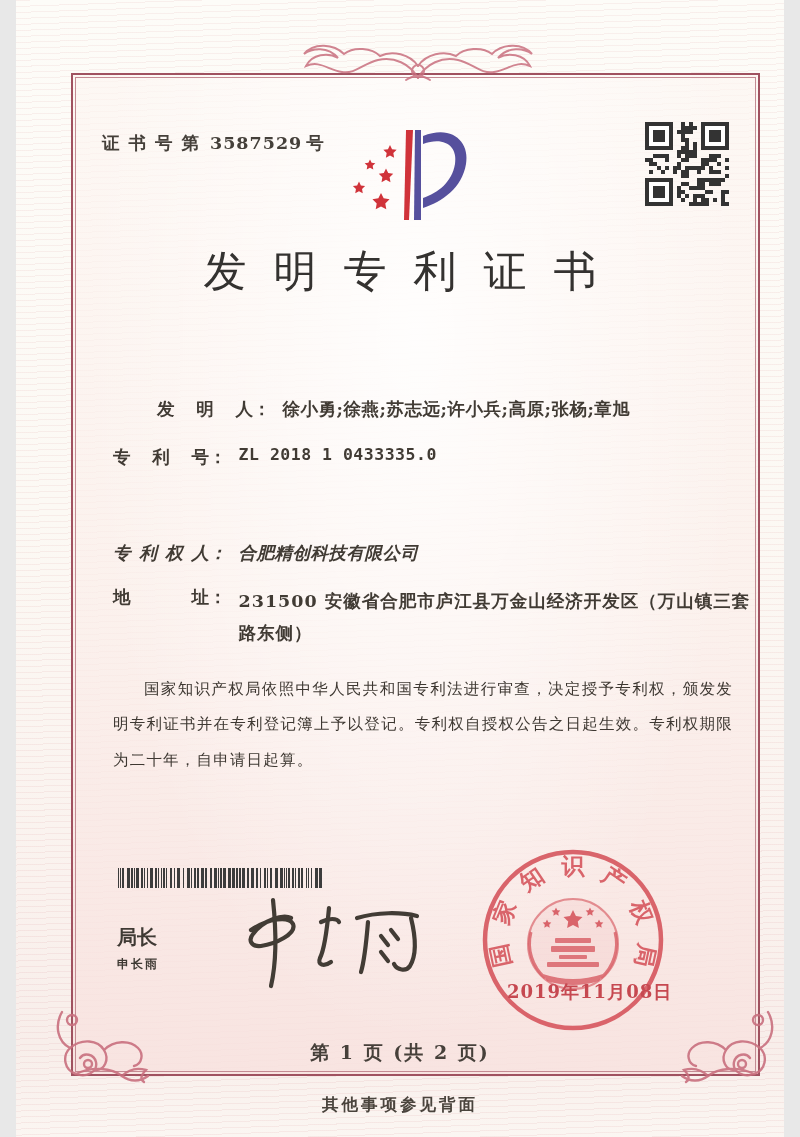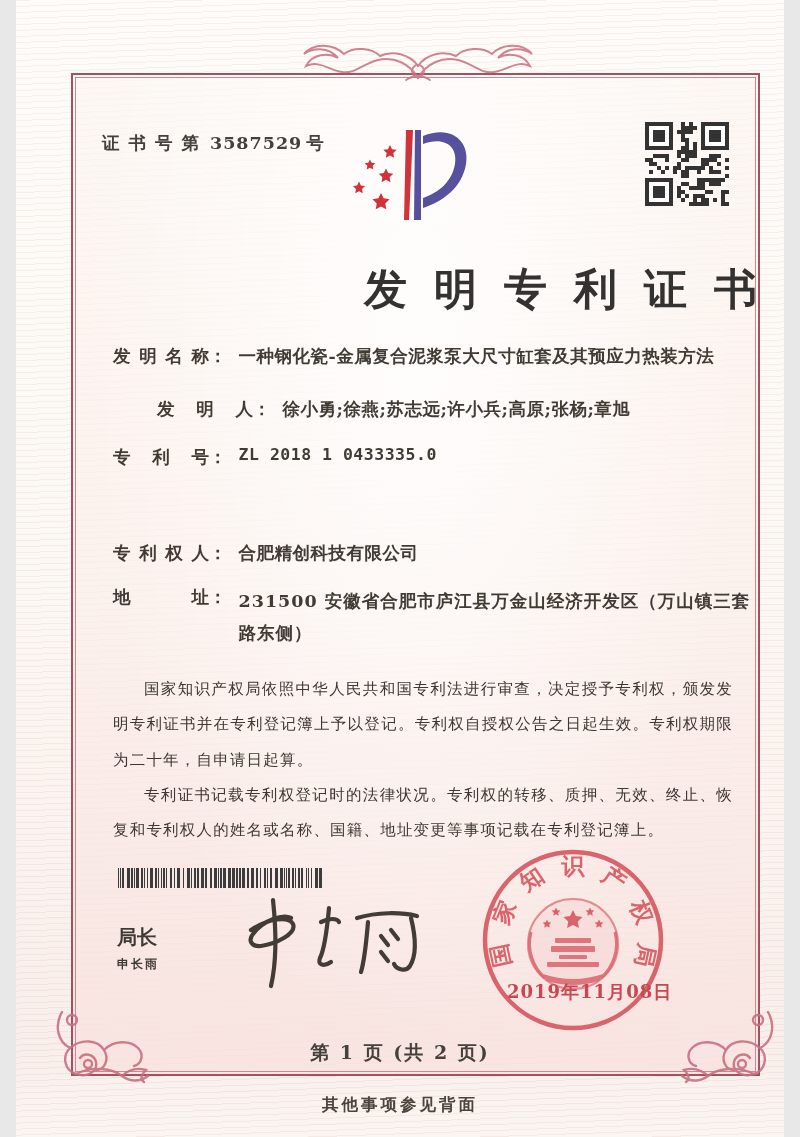--- a/index.html
+++ b/index.html
@@ -24,22 +24,22 @@
   .frame-inner{position:absolute;inset:2px;border:1px solid #c48b93;}
   .content{position:absolute;inset:0;z-index:3;}
   .orn{position:absolute;z-index:4;}
   .cert-no{position:absolute;left:86px;top:131px;font-size:17.5px;font-weight:600;color:#45403a;}
   .cert-no .lbl{letter-spacing:9px;}
   .cert-no .num{margin-left:2px;letter-spacing:1px;}
   .cert-no .suf{margin-left:4px;}
   .logo{position:absolute;left:330px;top:116px;}
   .qr{position:absolute;left:629px;top:122px;}
   .title{
-    position:absolute;left:0;right:0;top:243px;text-align:right;
-    font-size:43px;font-weight:700;color:#343230;letter-spacing:27px;text-indent:27px;margin-top:18px;
+    position:absolute;left:0;right:0;top:243px;text-align:center;
+    font-size:43px;font-weight:400;color:#343230;letter-spacing:27px;text-indent:27px;
   }
   .row{position:absolute;left:97px;font-size:17.5px;font-weight:600;color:#413b34;white-space:nowrap;}
   .row .flabel{display:inline-block;width:96px;text-align:justify;text-align-last:justify;vertical-align:top;}
   .row .colon{vertical-align:top;}
   .row .fvalue{margin-left:6px;vertical-align:top;letter-spacing:.5px;}
   .row .fvalue.wrap{display:inline-block;white-space:normal;width:516px;line-height:1.85;letter-spacing:1px;}
   .row .pair2{position:absolute;left:363px;top:0;white-space:nowrap;}
   .paras{position:absolute;left:97px;top:672px;width:620px;font-size:15.5px;line-height:2.28;color:#3e3832;font-weight:500;letter-spacing:1.2px;text-align:justify;}
   .paras p{margin:0;text-indent:2em;}
   .barcode{position:absolute;left:100px;top:866px;}
@@ -239,44 +239,39 @@
         <rect x="56" y="0" width="28" height="28" fill="#333"></rect>
         <rect x="60" y="4" width="20" height="20" fill="#fff"></rect>
         <rect x="64" y="8" width="12" height="12" fill="#333"></rect>
         <rect x="0" y="56" width="28" height="28" fill="#333"></rect>
         <rect x="4" y="60" width="20" height="20" fill="#fff"></rect>
         <rect x="8" y="64" width="12" height="12" fill="#333"></rect>
       </svg>
 
     <div class="title">发明专利证书</div>
 
-    <div class="row" style="top:344px;">
-      <span class="flabel">发明名称</span><span class="colon">：</span>
-      <span class="fvalue">一种钢化瓷-金属复合泥浆泵大尺寸缸套及其预应力热装方法</span>
-    </div>
     <div class="row" style="top:397px;margin-left:44px;">
       <span class="flabel">发明人</span><span class="colon">：</span>
       <span class="fvalue">徐小勇;徐燕;苏志远;许小兵;高原;张杨;章旭</span>
     </div>
     <div class="row" style="top:445px;">
       <span class="flabel">专利号</span><span class="colon">：</span>
       <span class="fvalue" style="font-family:'DejaVu Sans Mono','Liberation Mono',monospace;font-size:16.5px;">ZL 2018 1 0433335.0</span>
     </div>
-    <div class="row" style="top:541px;">
+    <div class="row" style="top:541px;font-style:italic;">
       <span class="flabel">专利权人</span><span class="colon">：</span>
       <span class="fvalue">合肥精创科技有限公司</span>
     </div>
     <div class="row" style="top:585px;">
       <span class="flabel">地址</span><span class="colon">：</span>
       <span class="fvalue wrap">231500 安徽省合肥市庐江县万金山经济开发区（万山镇三套路东侧）</span>
     </div>
 
     <div class="paras">
       <p>国家知识产权局依照中华人民共和国专利法进行审查，决定授予专利权，颁发发明专利证书并在专利登记簿上予以登记。专利权自授权公告之日起生效。专利权期限为二十年，自申请日起算。</p>
-      <p>专利证书记载专利权登记时的法律状况。专利权的转移、质押、无效、终止、恢复和专利权人的姓名或名称、国籍、地址变更等事项记载在专利登记簿上。</p>
     </div>
 
     <svg class="barcode" width="208" height="24" viewBox="0 0 208 24" id="barcode-svg">
         <rect x="2" y="2" width="1" height="20" fill="#3c3c3c"></rect>
         <rect x="4" y="2" width="1" height="20" fill="#3c3c3c"></rect>
         <rect x="6" y="2" width="2" height="20" fill="#3c3c3c"></rect>
         <rect x="11" y="2" width="3" height="20" fill="#3c3c3c"></rect>
         <rect x="15" y="2" width="2" height="20" fill="#3c3c3c"></rect>
         <rect x="18" y="2" width="1" height="20" fill="#3c3c3c"></rect>
         <rect x="20" y="2" width="3" height="20" fill="#3c3c3c"></rect>

